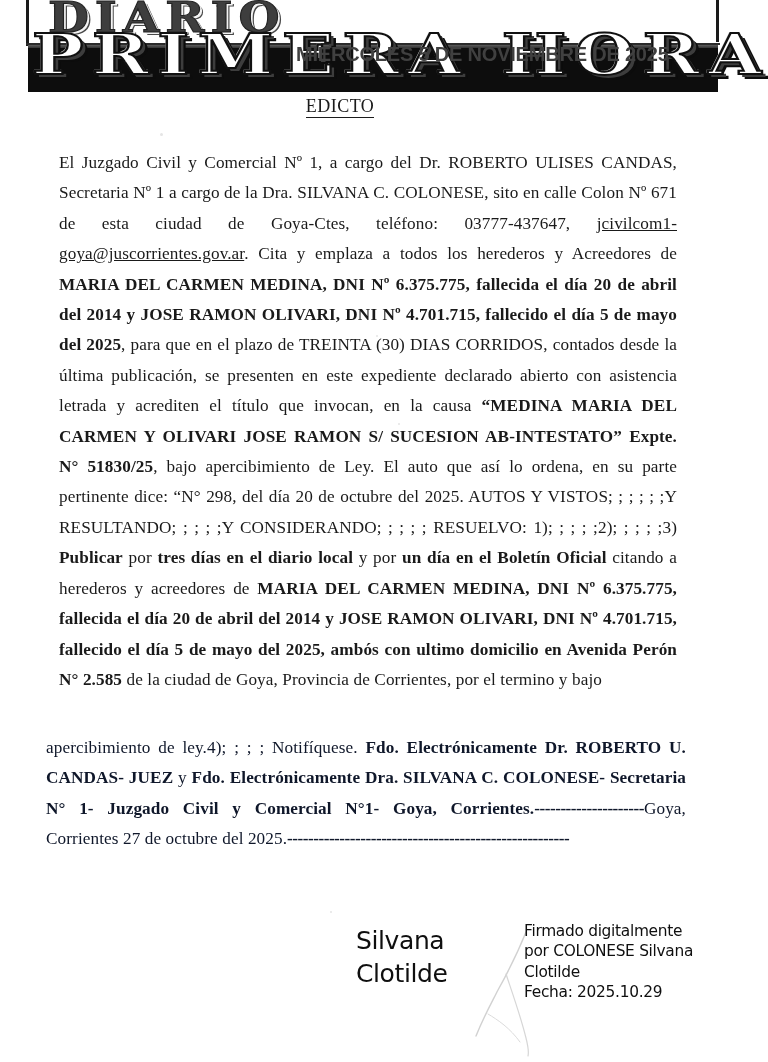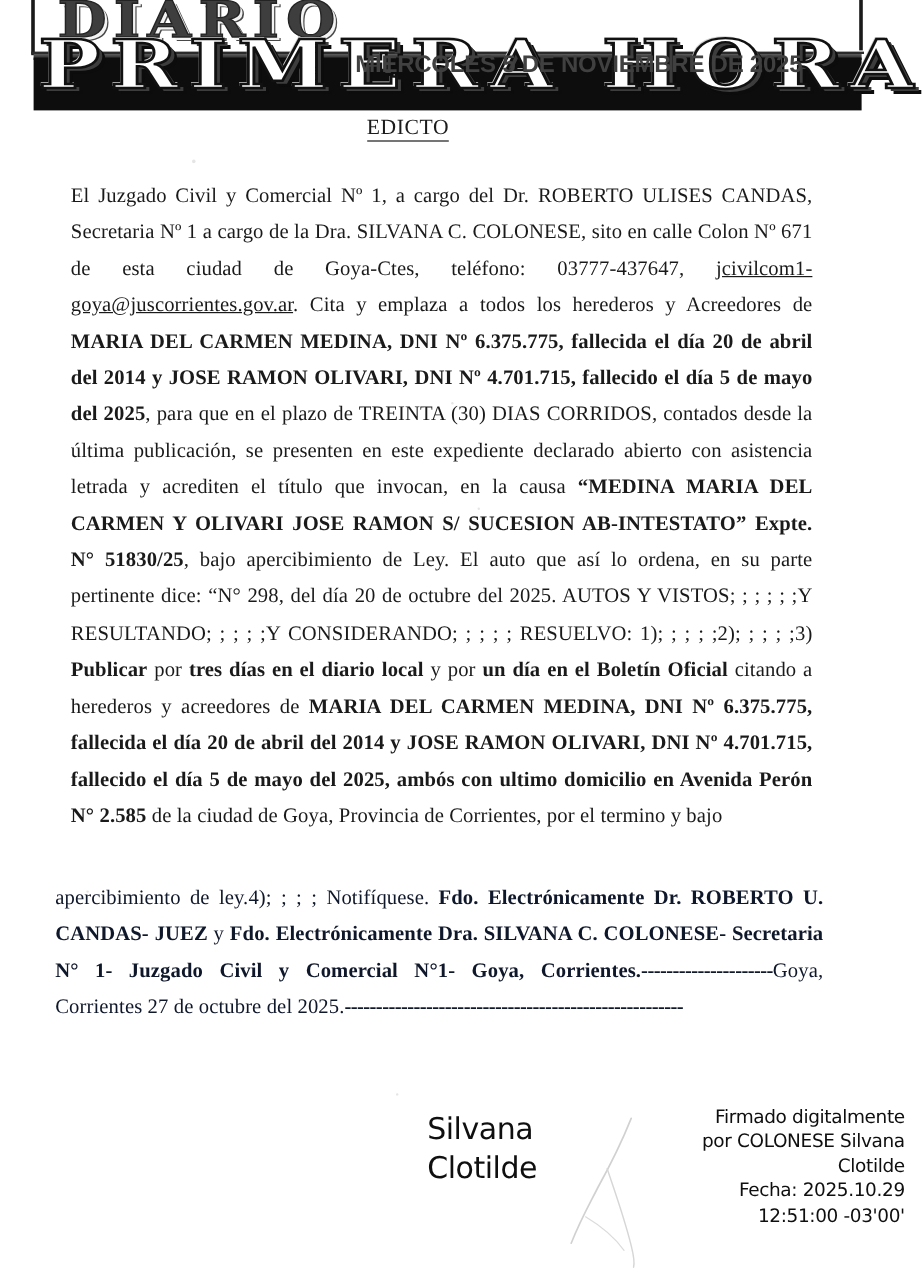--- a/index.html
+++ b/index.html
@@ -193,21 +193,20 @@
   .sig-details {
     position: absolute;
     left: 168px; top: 3px;
     width: 230px;
     font-family: "DejaVu Sans", sans-serif;
     font-size: 15.4px;
     line-height: 20.4px;
     font-weight: 400;
     color: #0f0f0f;
     letter-spacing: -0.3px;
-    text-align: right;
   }
   .sig-scribble {
     position: absolute;
     left: 112px; top: 0px;
     width: 90px; height: 140px;
     pointer-events: none;
     opacity: .45;
   }
 
   
@@ -258,21 +257,20 @@
     <path d="M58 14 C50 34, 40 54, 30 72 C24 84, 16 98, 8 118" stroke="#9a9a9a" stroke-width="1.4" fill="none" stroke-linecap="round"></path>
     <path d="M38 56 C44 74, 52 96, 58 120 C60 128, 61 134, 60 138" stroke="#a5a5a5" stroke-width="1.2" fill="none" stroke-linecap="round"></path>
     <path d="M20 96 C30 102, 42 110, 52 124" stroke="#b0b0b0" stroke-width="1" fill="none" stroke-linecap="round"></path>
   </svg>
 
   <div class="sig-details">
     <div>Firmado digitalmente</div>
     <div>por COLONESE Silvana</div>
     <div>Clotilde</div>
     <div>Fecha: 2025.10.29</div>
-    <div>12:51:00 -03'00'</div>
   </div>
 </div>
 
 <div class="speckle" style="left:160px;top:133px;width:3px;height:3px;"></div>
 <div class="speckle" style="left:376px;top:335px;width:2px;height:2px;"></div>
 <div class="speckle" style="left:398px;top:423px;width:2px;height:2px;"></div>
 <div class="speckle" style="left:72px;top:742px;width:2px;height:2px;"></div>
 <div class="speckle" style="left:330px;top:911px;width:2px;height:2px;"></div>
 
 </body></html>

